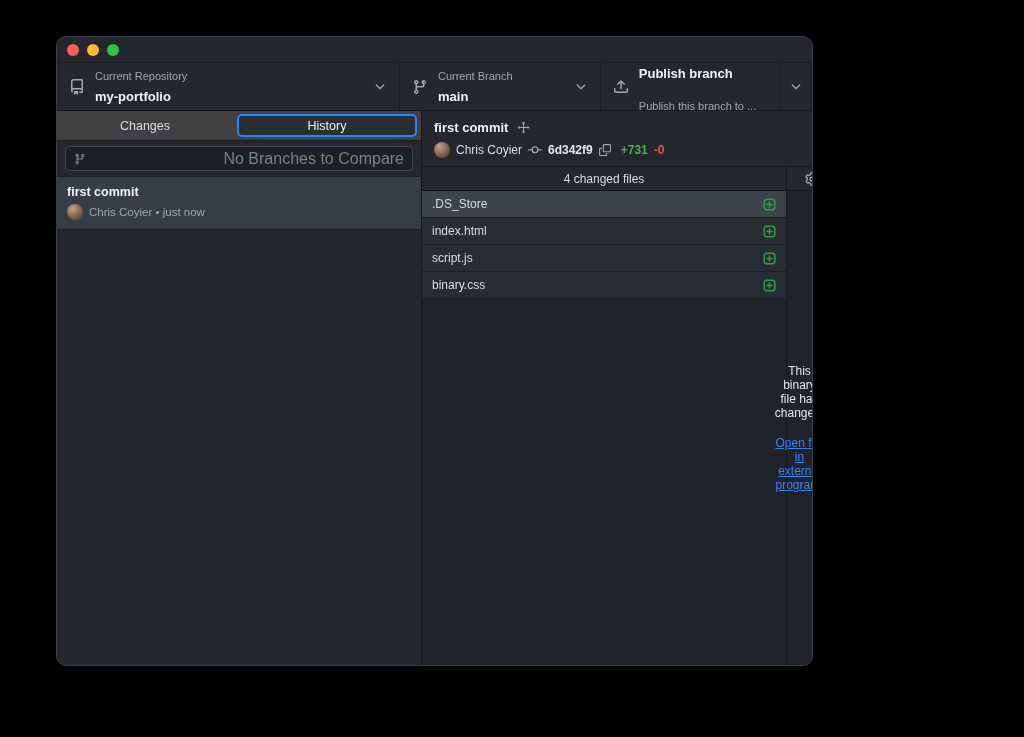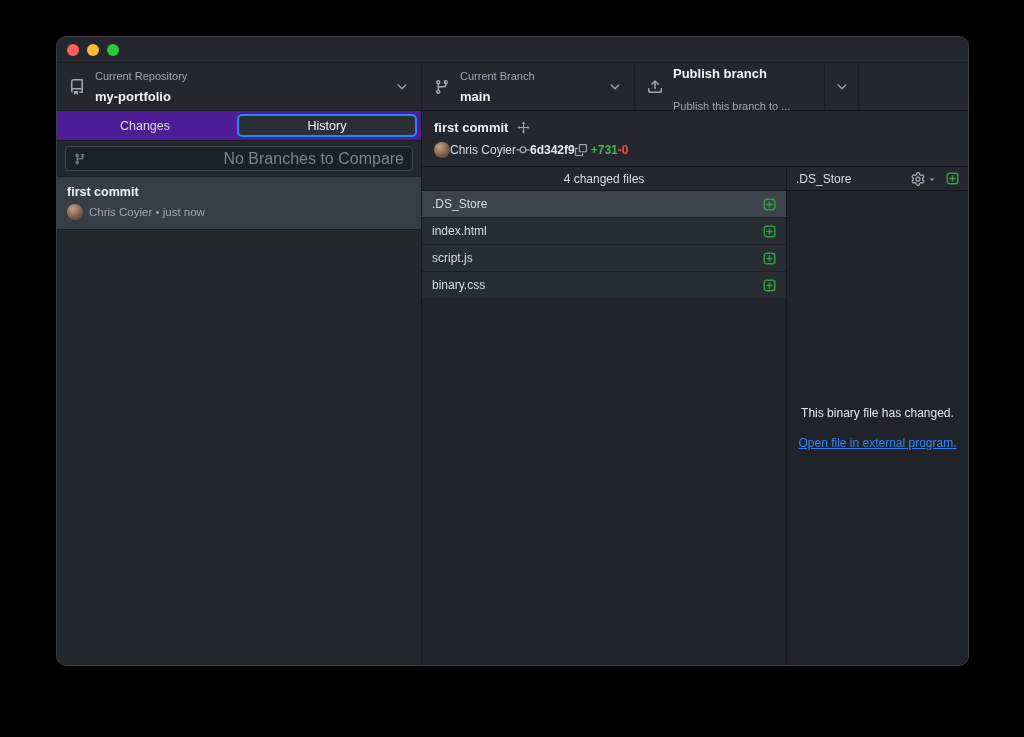--- a/index.html
+++ b/index.html
@@ -1,20 +1,20 @@
 <!DOCTYPE html>
 <html><head>
 <meta charset="utf-8">
 <style>
   * { margin: 0; padding: 0; box-sizing: border-box; }
   html, body { width: 1024px; height: 737px; background: #000; overflow: hidden;
     font-family: "Liberation Sans", "DejaVu Sans", sans-serif; }
 
   .window {
-    position: absolute; left: 56px; top: 36px; width: 913px; height: 630px;
+    position: absolute; left: 56px; top: 36px; width: 757px; height: 630px;
     background: #202329; border: 1px solid #3a3f46; border-radius: 10px;
     box-shadow: 0 30px 70px rgba(0,0,0,0.85);
     overflow: hidden; display: flex; flex-direction: column;
   }
 
   
   .titlebar { height: 26px; flex: 0 0 26px; background: #24272e;
     display: flex; align-items: center; padding-left: 10px; gap: 8px;
     border-bottom: 1px solid #1a1d21; }
   .light { width: 12px; height: 12px; border-radius: 50%; }
@@ -39,21 +39,21 @@
   .tb-value { font-size: 13px; font-weight: bold; color: #f0f3f6; line-height: 15px; white-space: nowrap; overflow: hidden; text-overflow: ellipsis; margin-top: 6px; }
   .tb-desc { font-size: 11px; color: #9ea7b3; line-height: 14px; white-space: nowrap; overflow: hidden; text-overflow: ellipsis; margin-top: 18px; }
   .tb-chevron { margin-left: auto; color: #9ea7b3; display: flex; }
 
   
   .content { flex: 1; display: flex; min-height: 0; }
 
   
   .sidebar { width: 365px; flex: 0 0 365px; border-right: 1px solid #15171a;
     background: #24272c; display: flex; flex-direction: column; }
-  .tabs { height: 30px; flex: 0 0 30px; background: #4c1d95; display: flex;
+  .tabs { height: 30px; flex: 0 0 30px; background: #404040; display: flex;
     border-bottom: 1px solid #1a1d21; }
   .tab { flex: 1; display: flex; align-items: center; justify-content: center;
     font-size: 12.5px; color: #d7dde3; cursor: default; }
   .tab.active { border: 2px solid #2188ff; border-radius: 5px; margin: 3px 4px;
     background: #2a2f36; color: #f0f3f6; }
   .filter-row { padding: 5px 8px; background: #24272e; border-bottom: 1px solid #1a1d21; }
   .filter-box { height: 25px; background: #1c1f24; border: 1px solid #40464e;
     border-radius: 4px; display: flex; align-items: center; padding: 0 8px; gap: 6px; }
   .filter-box .f-icon { color: #768390; display: flex; }
   .filter-box input { flex: 1; background: transparent; border: none; outline: none;
@@ -68,21 +68,21 @@
     background: radial-gradient(circle at 35% 30%, #c7a188, #7a5a46 60%, #4c382c); }
   .commit-meta span { font-size: 11.5px; color: #9ea7b3; }
 
   
   .main { flex: 1; display: flex; flex-direction: column; min-width: 0; }
   .commit-detail { background: #24272e; border-bottom: 1px solid #15171a;
     padding: 9px 12px 8px; flex: 0 0 auto; }
   .cd-title-row { display: flex; align-items: center; gap: 9px; }
   .cd-title { font-size: 13px; font-weight: bold; color: #f0f3f6; }
   .cd-move { color: #9ea7b3; display: flex; }
-  .cd-meta-row { margin-top: 7px; display: flex; align-items: center; }
+  .cd-meta-row { margin-top: 7px; display: flex; align-items: center; gap: 6px; }
   .cd-author { font-size: 12px; color: #d7dde3; }
   .cd-icon { color: #9ea7b3; display: flex; }
   .cd-sha { font-size: 12px; font-weight: bold; color: #e3e8ee; }
   .cd-adds { font-size: 12px; font-weight: bold; margin-left: 4px; }
   .cd-dels { font-size: 12px; font-weight: bold; }
 
   .main-body { flex: 1; display: flex; min-height: 0; }
 
   
   .center-col { width: 365px; flex: 0 0 365px; border-right: 1px solid #15171a;

